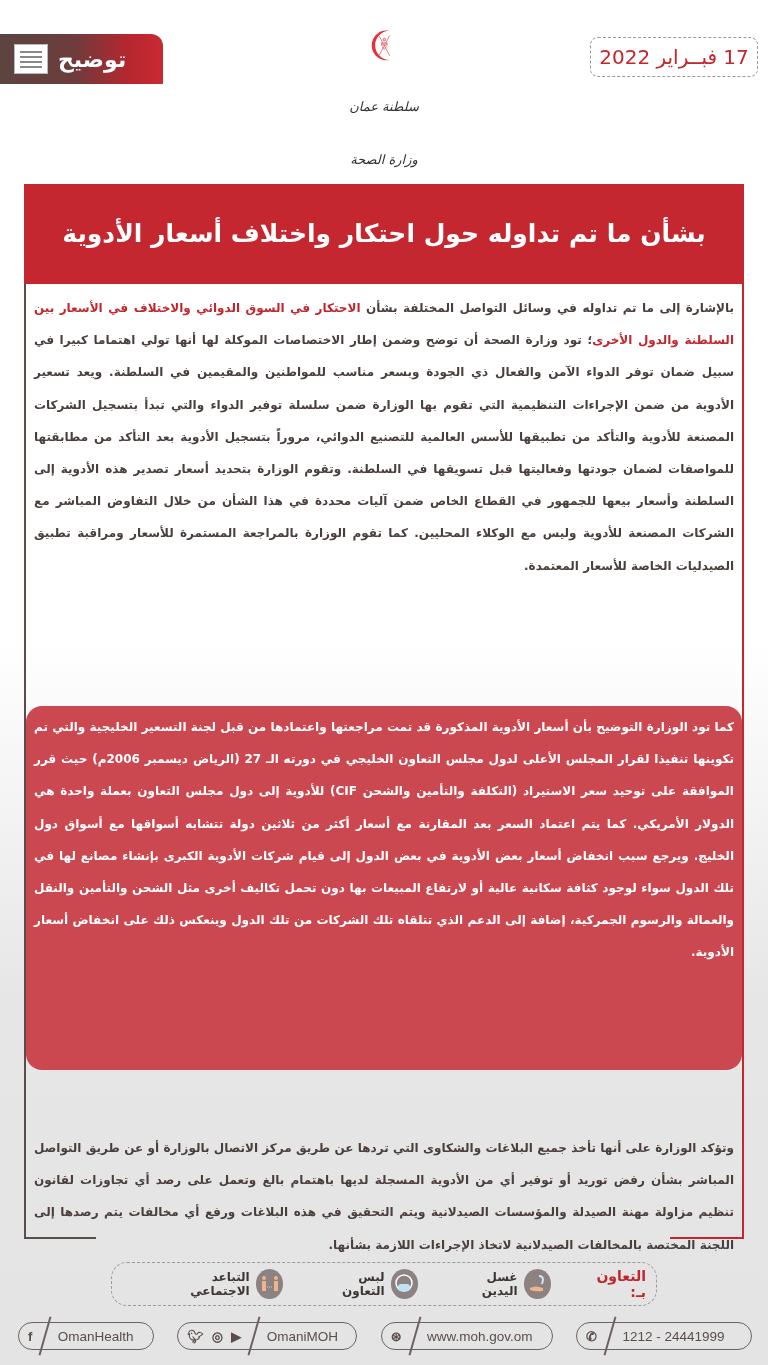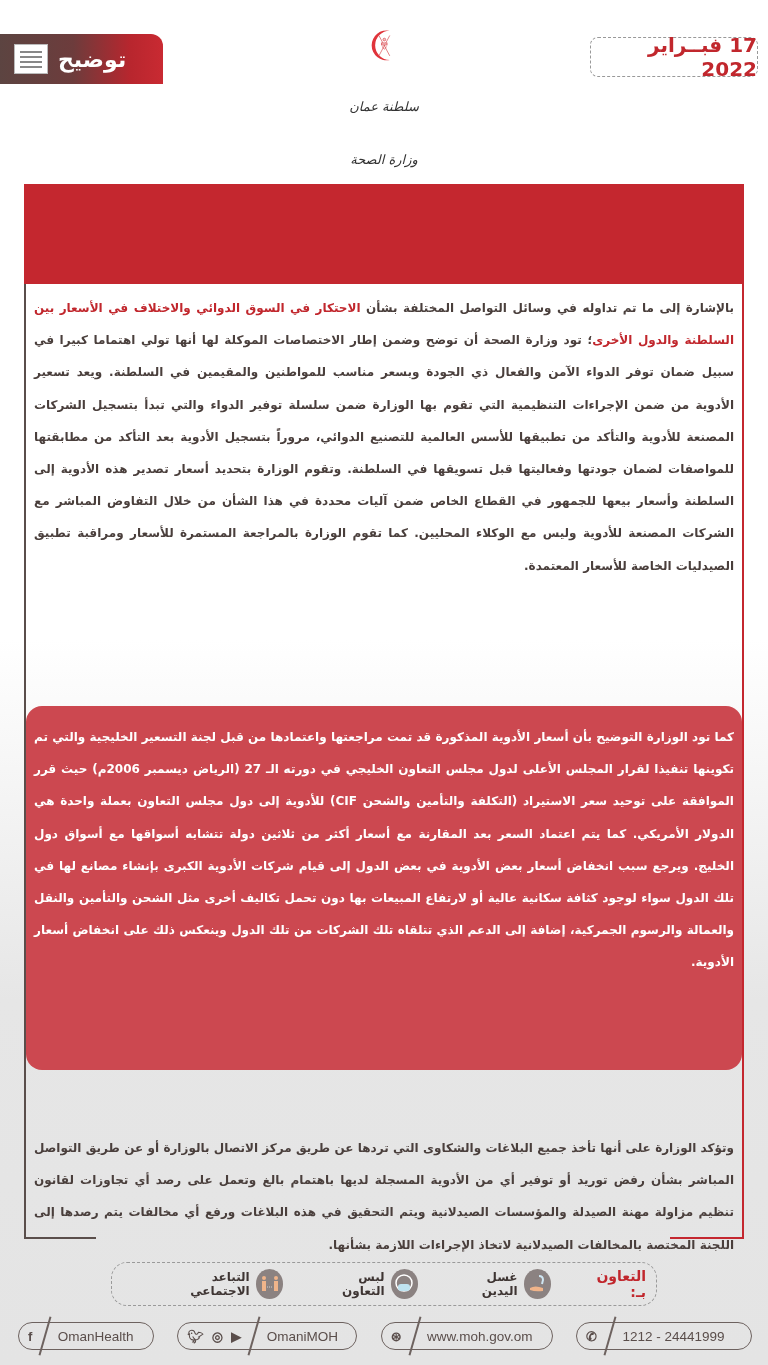--- a/index.html
+++ b/index.html
@@ -24,21 +24,21 @@
   .doc-icon {
     width: 34px; height: 30px; background: #fff; border: 1px solid #bbb;
     display: flex; flex-direction: column; justify-content: center; gap: 3px; padding: 4px 5px;
   }
   .doc-icon i { display: block; height: 2px; background: #888; }
 
   .date-box {
     position: absolute; right: 10px; top: 37px; width: 168px; height: 40px;
     border: 1.5px dashed #999; border-radius: 8px;
     display: flex; align-items: center; justify-content: center;
-    color: #c1272d; font-weight: bold; font-size: 20px; direction: rtl; gap: 8px;
+    color: #c1272d; font-weight: normal; font-size: 20px; direction: rtl; gap: 8px;
   }
 
   .logo {
     position: absolute; left: 322px; top: 28px; width: 124px; height: 140px;
     display: flex; flex-direction: column; align-items: center; gap: 36px;
   }
   .logo svg { display: block; }
   .logo-line {
     font-family: "DejaVu Serif", serif; font-size: 13px; color: #333; line-height: 17px; direction: rtl;
     font-style: italic;
@@ -70,21 +70,21 @@
   .para {
     position: absolute; direction: rtl; text-align: justify; text-align-last: right;
     font-size: 12px; line-height: 32.2px; font-weight: bold; color: #4a3f3c;
   }
   .p1 { left: 34px; top: 292px; width: 700px; }
   .p1 .hl { color: #c1272d; }
   .p2-box {
     position: absolute; left: 26px; top: 706px; width: 716px; height: 364px;
     background: #cc4850; border-radius: 16px 16px 16px 16px;
   }
-  .p2 { left: 34px; top: 711px; width: 700px; color: #ffffff; margin-top: 10px; }
+  .p2 { left: 34px; top: 711px; width: 700px; color: #ffffff; }
   .p3 { left: 34px; top: 1132px; width: 700px; }
 
   
   .reminder {
     position: absolute; left: 111px; top: 1262px; width: 546px; height: 44px;
     border: 1.5px dashed #9a9a9a; border-radius: 16px;
     display: flex; direction: rtl; align-items: center; padding: 0 10px; gap: 0;
   }
   .reminder-label { color: #c1272d; font-weight: bold; font-size: 14px; margin-left: 30px; }
   .rem-item { display: flex; align-items: center; gap: 6px; margin-left: 34px; }
@@ -137,20 +137,21 @@
       <path d="M40 54 Q46 70 52 54"></path>
     </g>
   </svg>
   <div class="logo-line">سلطنة عمان</div>
   <div class="logo-line">وزارة الصحة</div>
 </div>
 
 <div class="date-box">17 فبــراير 2022</div>
 
 <div class="title-banner">
+  <div class="title-line">بشأن ما تم تداوله حول احتكار واختلاف أسعار الأدوية</div>
 </div>
 
 <div class="frame-left"></div>
 <div class="frame-left-bottom"></div>
 <div class="frame-right"></div>
 <div class="frame-right-bottom"></div>
 
 <div class="para p1"><span>بالإشارة إلى ما تم تداوله في وسائل التواصل المختلفة بشأن </span><span class="hl">الاحتكار في السوق الدوائي والاختلاف في الأسعار بين السلطنة والدول الأخرى</span><span>؛ تود وزارة الصحة أن توضح وضمن إطار الاختصاصات الموكلة لها أنها تولي اهتماما كبيرا في سبيل ضمان توفر الدواء الآمن والفعال ذي الجودة وبسعر مناسب للمواطنين والمقيمين في السلطنة. ويعد تسعير الأدوية من ضمن الإجراءات التنظيمية التي تقوم بها الوزارة ضمن سلسلة توفير الدواء والتي تبدأ بتسجيل الشركات المصنعة للأدوية والتأكد من تطبيقها للأسس العالمية للتصنيع الدوائي، مروراً بتسجيل الأدوية بعد التأكد من مطابقتها للمواصفات لضمان جودتها وفعاليتها قبل تسويقها في السلطنة. وتقوم الوزارة بتحديد أسعار تصدير هذه الأدوية إلى السلطنة وأسعار بيعها للجمهور في القطاع الخاص ضمن آليات محددة في هذا الشأن من خلال التفاوض المباشر مع الشركات المصنعة للأدوية وليس مع الوكلاء المحليين. كما تقوم الوزارة بالمراجعة المستمرة للأسعار ومراقبة تطبيق الصيدليات الخاصة للأسعار المعتمدة.</span></div>
 
 <div class="p2-box"></div>

